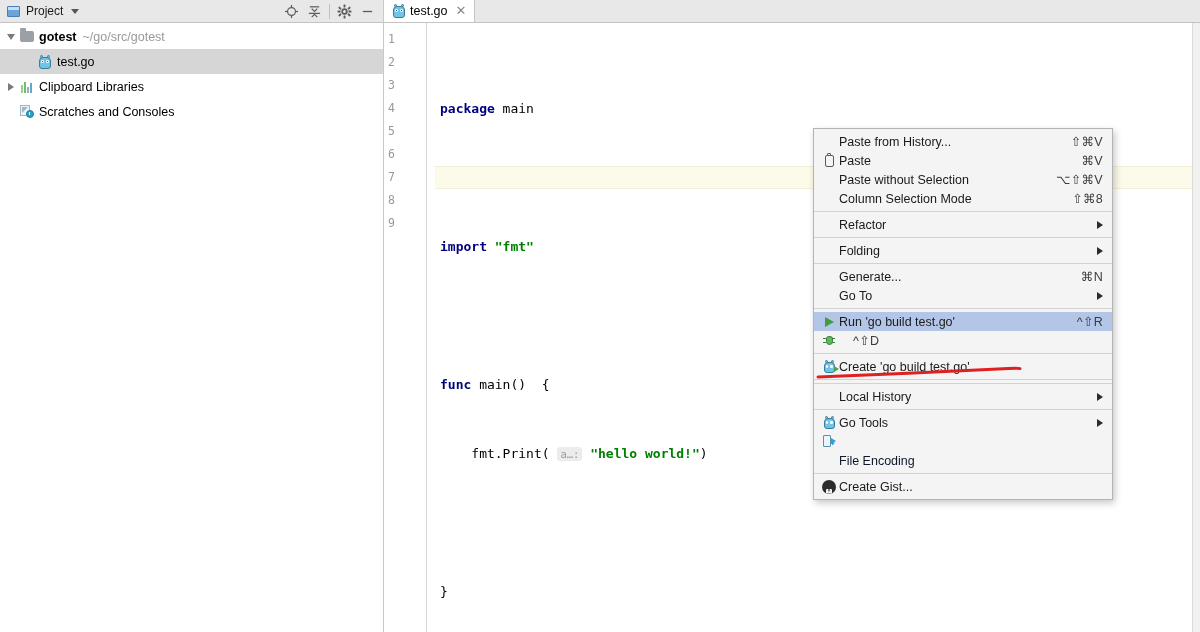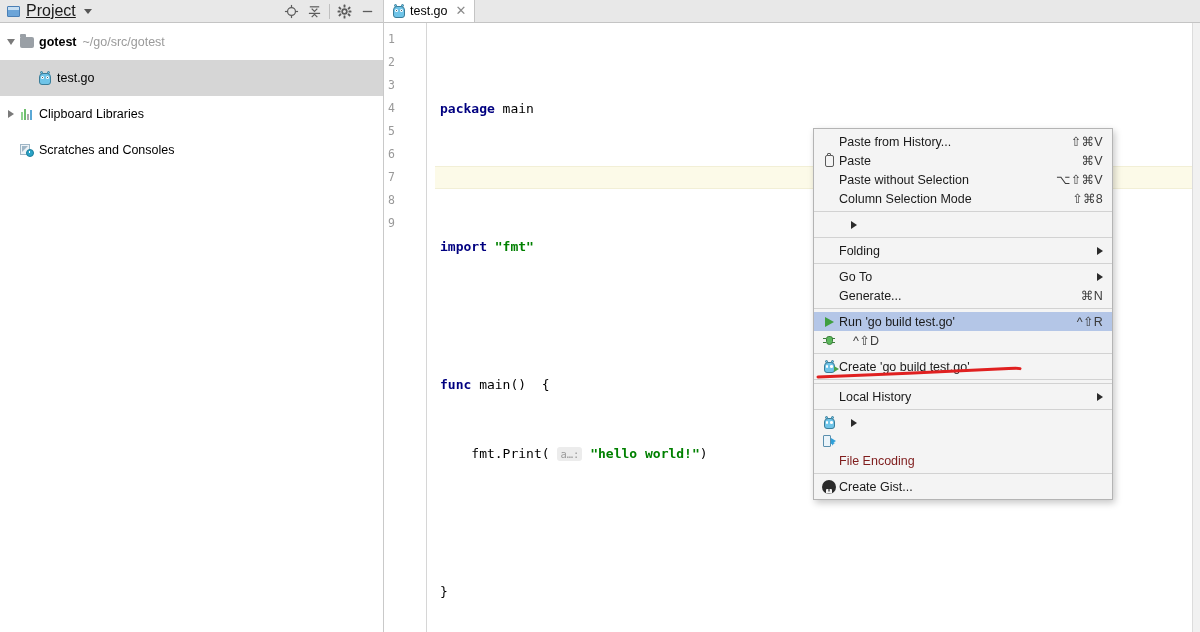--- a/index.html
+++ b/index.html
@@ -45,23 +45,22 @@
     box-sizing: border-box;
     flex: none;
   }
   .panel-title-wrap {
     display: flex;
     align-items: center;
     gap: 6px;
     flex: 1;
   }
   .panel-title {
-    font-size: 16px;
+    font-size: 12px;
     color: #1a1a1a;
-    text-decoration: underline;
   }
   .win-icon {
     width: 13px; height: 11px;
     background: #6ba4d8;
     border: 1px solid #4a7fb5;
     border-radius: 1px;
     position: relative;
     box-sizing: border-box;
   }
   .win-icon::before {
@@ -97,21 +96,21 @@
   }
 
   
   #project-tree {
     flex: 1;
     overflow: hidden;
     padding-top: 1px;
     background: #fff;
   }
   .tree-row {
-    height: 36px;
+    height: 25px;
     display: flex;
     align-items: center;
     padding-left: 4px;
     font-size: 12.5px;
     white-space: nowrap;
   }
   .tree-row.selected {
     background: #d6d6d6;
   }
   .twisty {
@@ -395,21 +394,21 @@
     padding: 0 9px 0 5px;
     font-size: 12.5px;
     color: #1a1a1a;
     position: relative;
     box-sizing: border-box;
     white-space: nowrap;
   }
   .menu-item.selected {
     background: #b4c6e7;
   }
-  .menu-item.disabled .mi-label { color: #7f1d1d; }
+  .menu-item.disabled .mi-label { color: #0f172a; }
   .mi-icon {
     width: 20px;
     flex: none;
     display: flex;
     align-items: center;
     justify-content: center;
   }
   .mi-label { flex: 1; }
   .mi-shortcut {
     color: #3b3b3b;
@@ -768,42 +767,43 @@
         <div class="menu-item">
           <span class="mi-icon"></span>
           <span class="mi-label">Column Selection Mode</span>
           <span class="mi-shortcut">⇧⌘8</span>
         </div>
       </div>
       <div class="menu-sep"></div>
       <div class="menu-group">
         <div class="menu-item">
           <span class="mi-icon"></span>
+          <span class="mi-label">Refactor</span>
           <span class="mi-arrow"></span>
         </div>
       </div>
       <div class="menu-sep"></div>
       <div class="menu-group">
         <div class="menu-item">
           <span class="mi-icon"></span>
           <span class="mi-label">Folding</span>
           <span class="mi-arrow"></span>
         </div>
       </div>
       <div class="menu-sep"></div>
       <div class="menu-group">
         <div class="menu-item">
           <span class="mi-icon"></span>
+          <span class="mi-label">Generate...</span>
+          <span class="mi-shortcut">⌘N</span>
+        </div>
+        <div class="menu-item">
+          <span class="mi-icon"></span>
           <span class="mi-label">Go To</span>
           <span class="mi-arrow"></span>
-        </div>
-        <div class="menu-item">
-          <span class="mi-icon"></span>
-          <span class="mi-label">Generate...</span>
-          <span class="mi-shortcut">⌘N</span>
         </div>
       </div>
       <div class="menu-sep"></div>
       <div class="menu-group">
         <div class="menu-item selected">
           <span class="mi-icon">
             <span class="ico-run"></span>
           </span>
           <span class="mi-label">Run 'go build test.go'</span>
           <span class="mi-shortcut">^⇧R</span>
@@ -851,20 +851,21 @@
         <div class="menu-item">
           <span class="mi-icon">
             <span class="ico-gopher-sm">
               <span class="ear-l"></span>
               <span class="ear-r"></span>
               <span class="body"></span>
               <span class="eye-l"></span>
               <span class="eye-r"></span>
             </span>
           </span>
+          <span class="mi-label">Go Tools</span>
           <span class="mi-arrow"></span>
         </div>
         <div class="menu-item">
           <span class="mi-icon">
             <span class="ico-compare">
               <span class="doc"></span>
               <span class="ar"></span>
               <span class="sp">✦</span>
             </span>
           </span>

